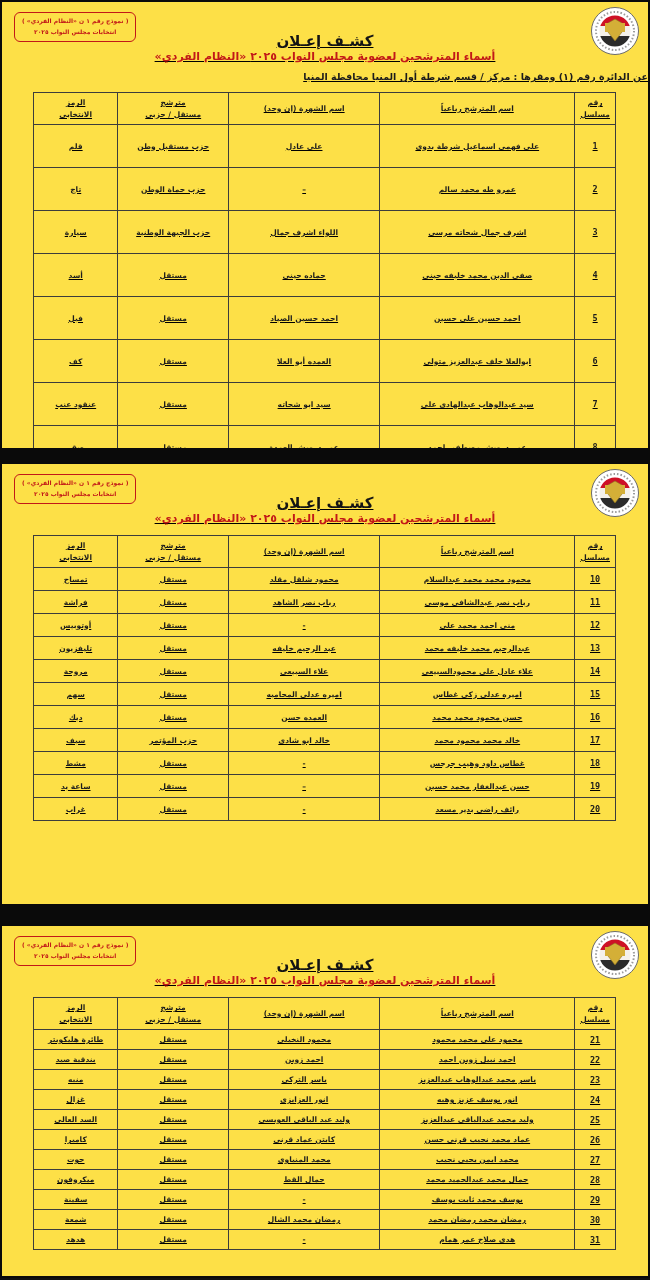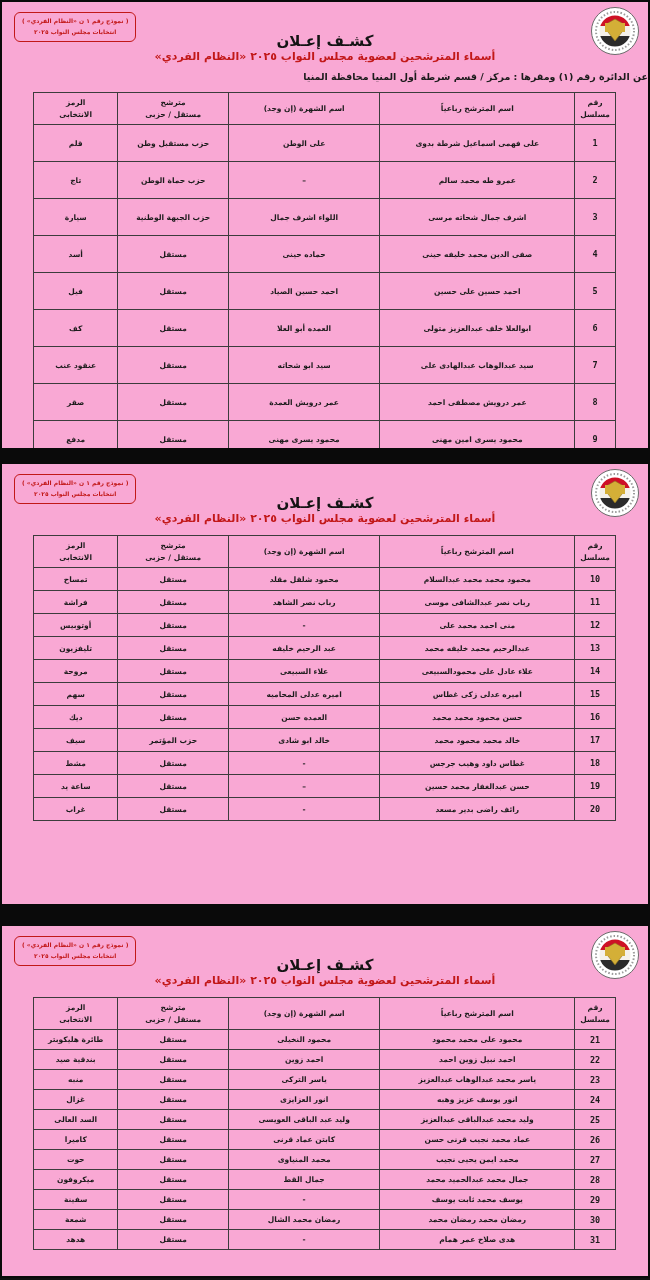--- a/index.html
+++ b/index.html
@@ -5,24 +5,25 @@
   * { margin:0; padding:0; box-sizing:border-box; }
   html,body { width:650px; }
   body {
     background:#101010;
     font-family:"DejaVu Sans", sans-serif;
     width:650px; height:1280px;
     overflow:hidden;
   }
   .page {
     position:relative;
-    background:#f9a8d4;
+    background:#fde047;
     border:2px solid #0a0a0a;
     width:650px;
     overflow:hidden;
+    text-decoration:underline;
   }
   .page-1 { height:450px; }
   .gap-a { height:12px; background:#0a0a0a; }
   .page-2 { height:444px; }
   .gap-b { height:18px; background:#0a0a0a; }
   .page-3 { height:354px; }
 
   .form-box {
     position:absolute; left:12px; top:10px;
     border:1.5px solid #c21818; border-radius:6px;
@@ -61,21 +62,21 @@
   .candidates th, .candidates td {
     border:1px solid #3c3c3c;
     text-align:center; vertical-align:middle;
     font-weight:bold;
     color:#1c1c1c;
     padding:1px 2px;
     overflow:hidden;
   }
   .candidates th { font-size:7.5px; line-height:1.5; height:32px; }
   .candidates td { font-size:7.5px; }
-  .page-1 .candidates td { height:37px; }
+  .page-1 .candidates td { height:43px; }
   .page-2 .candidates td { height:23px;text-align:center; }
   .page-3 .candidates td { height:20px; }
   .candidates td.serial { font-size:8.5px; font-family:"DejaVu Sans Mono", monospace; }
   .hdr-line { display:block; }
 </style>
 </head>
 <body>
 
 <section class="page page-1">
   <div class="form-box">
@@ -123,21 +124,21 @@
         <th>
             <span class="hdr-line">الرمز</span>
             <span class="hdr-line">الانتخابى</span>
           </th>
       </tr>
     </thead>
     <tbody>
         <tr>
           <td class="serial">1</td>
           <td>على فهمى اسماعيل شرطة بدوى</td>
-          <td>على الوطن</td>
+          <td>على عادل</td>
           <td>حزب مستقبل وطن</td>
           <td>قلم</td>
         </tr>
         <tr>
           <td class="serial">2</td>
           <td>عمرو طه محمد سالم</td>
           <td>–</td>
           <td>حزب حماة الوطن</td>
           <td>تاج</td>
         </tr>

